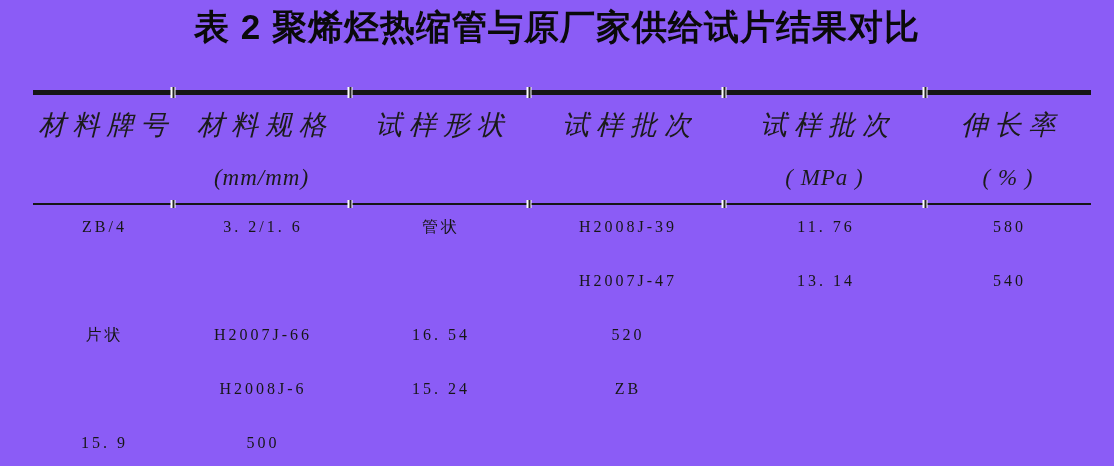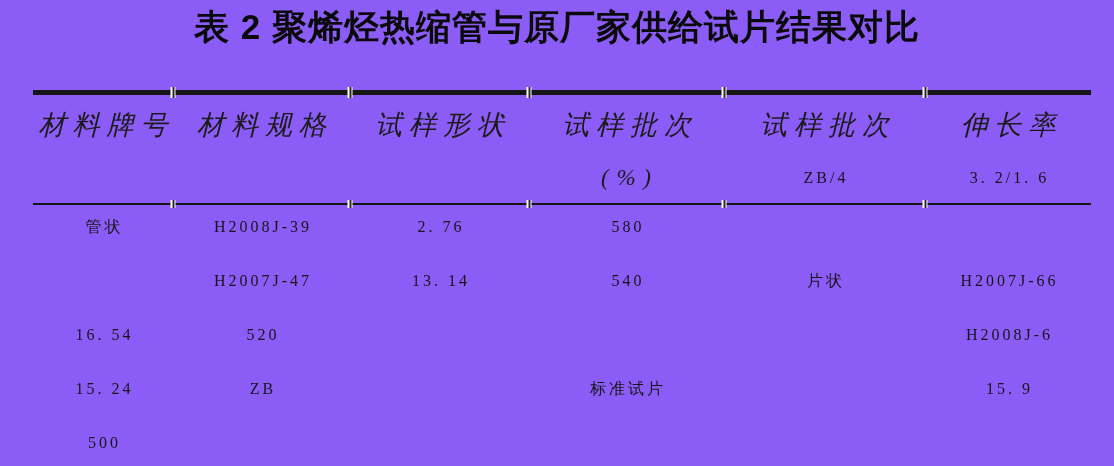--- a/index.html
+++ b/index.html
@@ -167,29 +167,31 @@
     <div class="grid">
 
       <div class="cell hdr">材料牌号</div>
       <div class="cell hdr">材料规格</div>
       <div class="cell hdr">试样形状</div>
       <div class="cell hdr">试样批次</div>
       <div class="cell hdr">试样批次</div>
       <div class="cell hdr">伸长率</div>
 
       <div class="cell unit"></div>
+      <div class="cell unit">(mm/mm)</div>
       <div class="cell unit"></div>
       <div class="cell unit"></div>
+      <div class="cell unit">( MPa )</div>
       <div class="cell unit">( % )</div>
 
       <div class="cell data">ZB/4</div>
       <div class="cell data">3. 2/1. 6</div>
       <div class="cell data">管状</div>
       <div class="cell data">H2008J-39</div>
-      <div class="cell data">2. 76</div>
+      <div class="cell data">11. 76</div>
       <div class="cell data">580</div>
 
       <div class="cell data"></div>
       <div class="cell data"></div>
       <div class="cell data"></div>
       <div class="cell data">H2007J-47</div>
       <div class="cell data">13. 14</div>
       <div class="cell data">540</div>
 
       <div class="cell data">片状</div>
@@ -198,20 +200,19 @@
       <div class="cell data">520</div>
 
       <div class="cell data"></div>
       <div class="cell data"></div>
       <div class="cell data"></div>
       <div class="cell data">H2008J-6</div>
       <div class="cell data">15. 24</div>
 
       <div class="cell data">ZB</div>
       <div class="cell data"></div>
-      <div class="cell data">标准试片</div>
       <div class="cell data"></div>
       <div class="cell data">15. 9</div>
       <div class="cell data">500</div>
 
     </div>
   </div>
 </div>
 
 </body></html>

